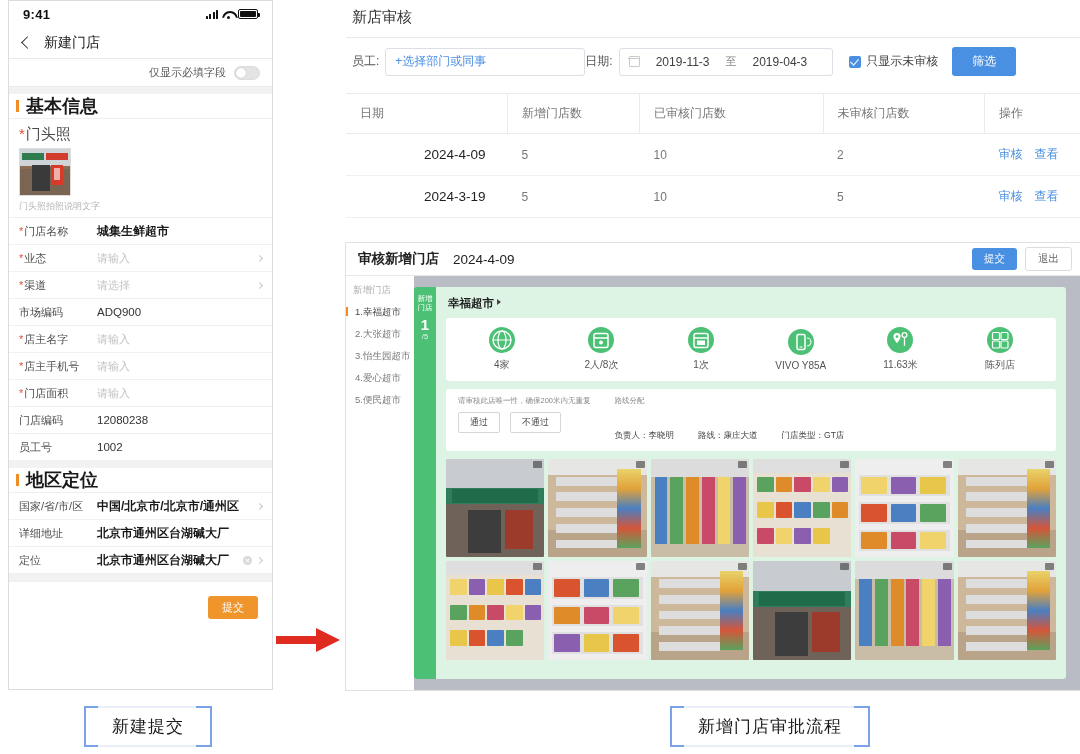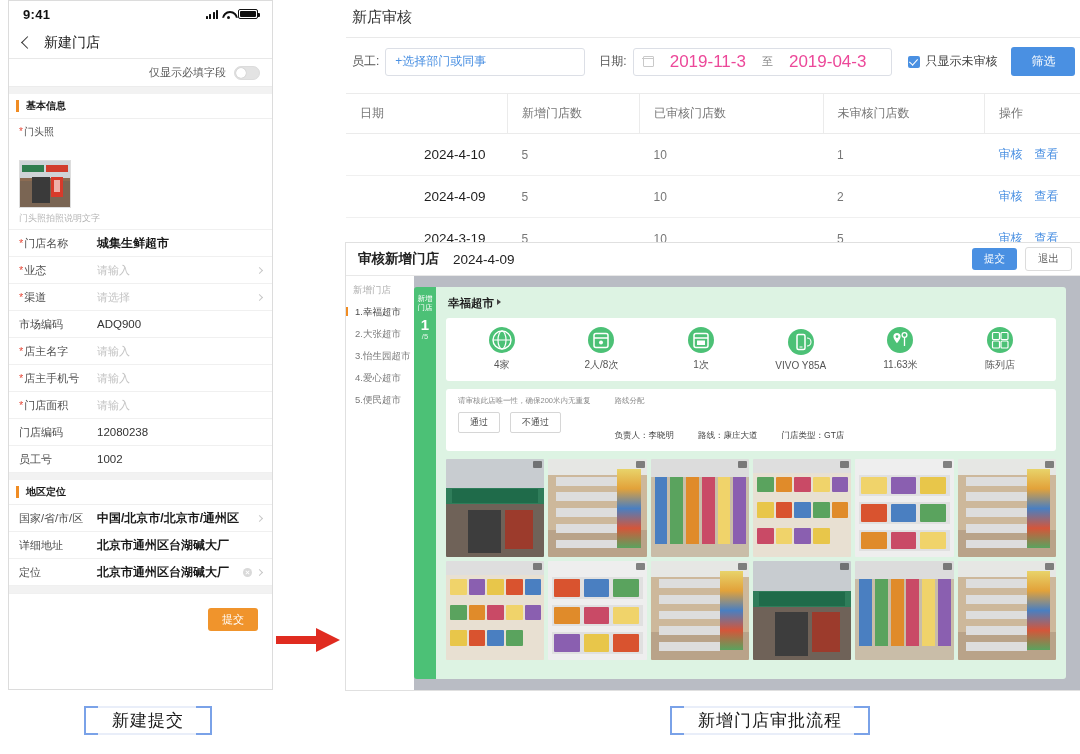--- a/index.html
+++ b/index.html
@@ -64,38 +64,38 @@
     content:""; position:absolute; left:1px; top:1px; width:10px; height:10px;
     border-radius:50%; background:#fff; box-shadow: 0 0 1px rgba(0,0,0,.3);
   }
   .gap { height: 7px; background: #f2f2f2; }
 
   .sect-head {
     height: 25px; display:flex; align-items:center; gap:7px;
     padding-left: 7px; background: #fff; border-bottom: 1px solid #efefef;
   }
   .sect-bar { width: 3px; height: 12px; background: #f08c23; }
-  .sect-title { font-size: 10px; font-weight: bold; color: #1a1a1a; }
+  .sect-title { font-size: 18px; font-weight: bold; color: #1a1a1a; }
 
   .field {
     min-height: 27px; display:flex; align-items:center;
     padding: 0 10px; border-bottom: 1px solid #f0f0f0; background:#fff;
   }
   .f-label { width: 78px; flex: none; font-size: 11px; color: #4d4d4d; }
   .f-label .req { color: #e74c3c; margin-right: 1px; }
   .f-val { flex: 1; font-size: 12px; color: #1a1a1a; font-weight: bold; }
   .f-val.ph { color: #c3c3c3; font-weight: normal; font-size: 11px; }
   .f-val.plain { font-weight: normal; font-size: 11.5px; color: #333; }
   .chev-r { width: 5px; height: 5px; border-top: 1.2px solid #c8c8c8; border-right: 1.2px solid #c8c8c8; transform: rotate(45deg); margin-left: 5px; flex:none;}
   .clear-dot { width: 9px; height: 9px; border-radius: 50%; background: #d9d9d9; flex:none; position:relative;}
   .clear-dot::before, .clear-dot::after{content:"";position:absolute;left:2px;top:4px;width:5px;height:1px;background:#fff;}
   .clear-dot::before{transform:rotate(45deg)}.clear-dot::after{transform:rotate(-45deg)}
 
   .photo-field { padding: 6px 10px 4px 10px; border-bottom:1px solid #f0f0f0; background:#fff;}
-  .photo-lbl { font-size: 10px; color:#4d4d4d; margin-bottom:21px;}
+  .photo-lbl { font-size: 15px; color:#4d4d4d; margin-bottom:4px;}
   .photo-lbl .req{color:#e74c3c;margin-right:1px}
   .storefront {
     width: 52px; height: 48px; border:1px solid #ddd; position:relative; overflow:hidden;
     background: linear-gradient(#cfd4d8 0 36%, #8b6b52 36% 44%, #7a6553 44% 100%);
   }
   .sf-sign{position:absolute;left:2px;top:4px;width:22px;height:7px;background:#2f7d4f;}
   .sf-sign2{position:absolute;left:26px;top:4px;width:22px;height:7px;background:#d23c2c;}
   .sf-door{position:absolute;left:12px;top:16px;width:18px;height:26px;background:#3a3a3a;}
   .sf-ban{position:absolute;left:31px;top:16px;width:12px;height:20px;background:#d83a2a;}
   .sf-ban::after{content:"";position:absolute;left:3px;top:3px;width:6px;height:12px;background:#fff;opacity:.6}
@@ -120,21 +120,21 @@
     width: 200px; height: 28px; border:1px solid #dcdfe6; border-radius:3px;
     display:flex; align-items:center; padding:0 9px; font-size:12px; color:#4a90e2;
     background:#fff;
   }
   .date-box {
     height:28px; border:1px solid #dcdfe6; border-radius:3px; display:flex; align-items:center;
     gap:0; padding:0 9px; background:#fff; margin-left:0;
   }
   .cal-icon { width:11px; height:11px; border:1.3px solid #c9c9c9; border-radius:1px; position:relative; flex:none;}
   .cal-icon::before{content:"";position:absolute;left:-1.3px;right:-1.3px;top:1px;height:1.3px;background:#c9c9c9;}
-  .date-txt { font-size:17px; color:#ec4899; padding:0 16px; }
+  .date-txt { font-size:12px; color:#404040; padding:0 16px; }
   .date-sep { font-size:11px; color:#888; }
   .chk-wrap { display:flex; align-items:center; gap:5px; margin-left:16px; }
   .chk {
     width:12px; height:12px; background:#4a90e2; border-radius:2px; position:relative; flex:none;
   }
   .chk::after{content:"";position:absolute;left:3px;top:1.5px;width:4px;height:7px;border:1.6px solid #fff;border-top:0;border-left:0;transform:rotate(42deg);}
   .chk-lbl{font-size:12px;color:#444;}
   .btn-filter {
     margin-left:14px; background:#4a90e2; color:#fff; font-size:12px;
     padding:6px 20px; border-radius:3px;
@@ -219,21 +219,21 @@
   .ptype-box .row{position:absolute;left:4%;right:4%;height:22%;background:#e0e0e0;}
   .ptype-box .pk{position:absolute;height:18%;border-radius:1px;}
   .ptype-cool{background:linear-gradient(#dcdcdc 0 18%, #c9bda8 18% 100%);}
   .ptype-cool .st{position:absolute;width:13%;top:18%;bottom:14%;}
 
   
   .caption {
     position:absolute; display:flex; align-items:center; justify-content:center;
     font-size:17px; color:#1a1a1a; letter-spacing:1px;
   }
-  .cap-box{position:relative;padding:3px 28px;}
+  .cap-box{position:relative;padding:9px 28px;}
   .cap-box::before, .cap-box::after{
     content:""; position:absolute; top:0; bottom:0; width:14px;
     border-top:2px solid #7aa2e8; border-bottom:2px solid #7aa2e8;
   }
   .cap-box::before{left:0;border-left:2px solid #7aa2e8;}
   .cap-box::after{right:0;border-right:2px solid #7aa2e8;}
   .cap-line{position:absolute;left:14px;right:14px;top:0;height:2px;background:#e9eef9;}
   .cap-line2{position:absolute;left:14px;right:14px;bottom:0;height:2px;background:#e9eef9;}
 </style>
 </head>
@@ -362,21 +362,21 @@
     <path d="M0 9 L40 9 L40 1 L64 13 L40 25 L40 17 L0 17 Z" fill="#e02b20"></path>
   </svg>
 
   <div class="right">
     <div class="page-title">新店审核</div>
     <div class="divider"></div>
 
     <div class="filter-bar">
       <span class="fb-label">员工:</span>
       <span class="emp-input">+选择部门或同事</span>
-      <span class="fb-label" style="margin-left:14px">日期:</span>
+      <span class="fb-label" style="margin-left:0">日期:</span>
       <span class="date-box">
         <span class="cal-icon"></span>
         <span class="date-txt">2019-11-3</span>
         <span class="date-sep">至</span>
         <span class="date-txt">2019-04-3</span>
       </span>
       <span class="chk-wrap">
         <span class="chk"></span>
         <span class="chk-lbl">只显示未审核</span>
       </span>
@@ -387,27 +387,20 @@
       <thead>
           <tr id="rt-head">
             <th style="width: 22%;">日期</th>
             <th style="width: 18%;">新增门店数</th>
             <th style="width: 25%;">已审核门店数</th>
             <th style="width: 22%;">未审核门店数</th>
             <th>操作</th>
           </tr>
         </thead>
       <tbody id="rt-body">
-          <tr>
-            <td class="date">2024-4-10</td>
-            <td>5</td>
-            <td>10</td>
-            <td>1</td>
-            <td><span class="act-link">审核</span><span class="act-link">查看</span></td>
-          </tr>
           <tr>
             <td class="date">2024-4-09</td>
             <td>5</td>
             <td>10</td>
             <td>2</td>
             <td><span class="act-link">审核</span><span class="act-link">查看</span></td>
           </tr>
           <tr>
             <td class="date">2024-3-19</td>
             <td>5</td>

